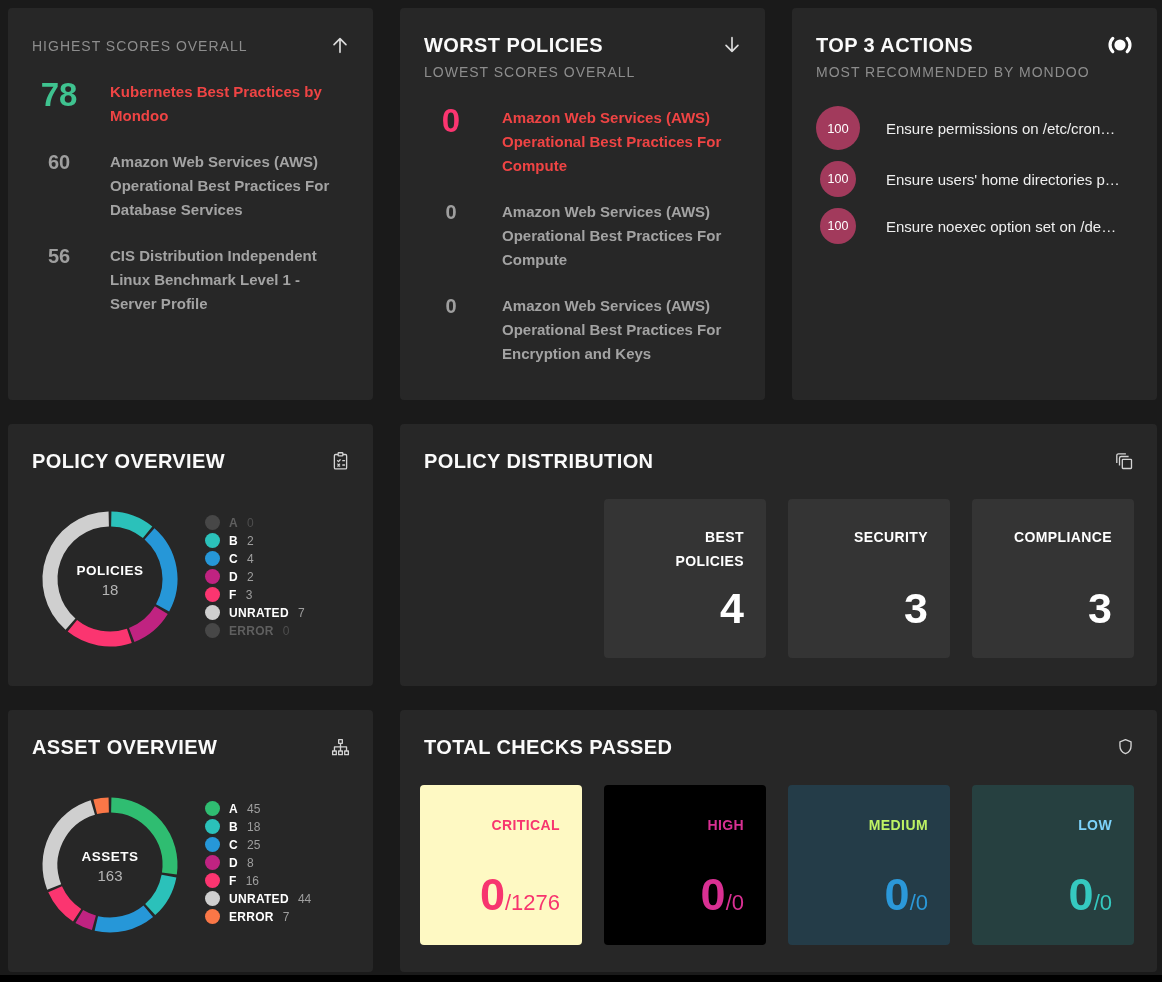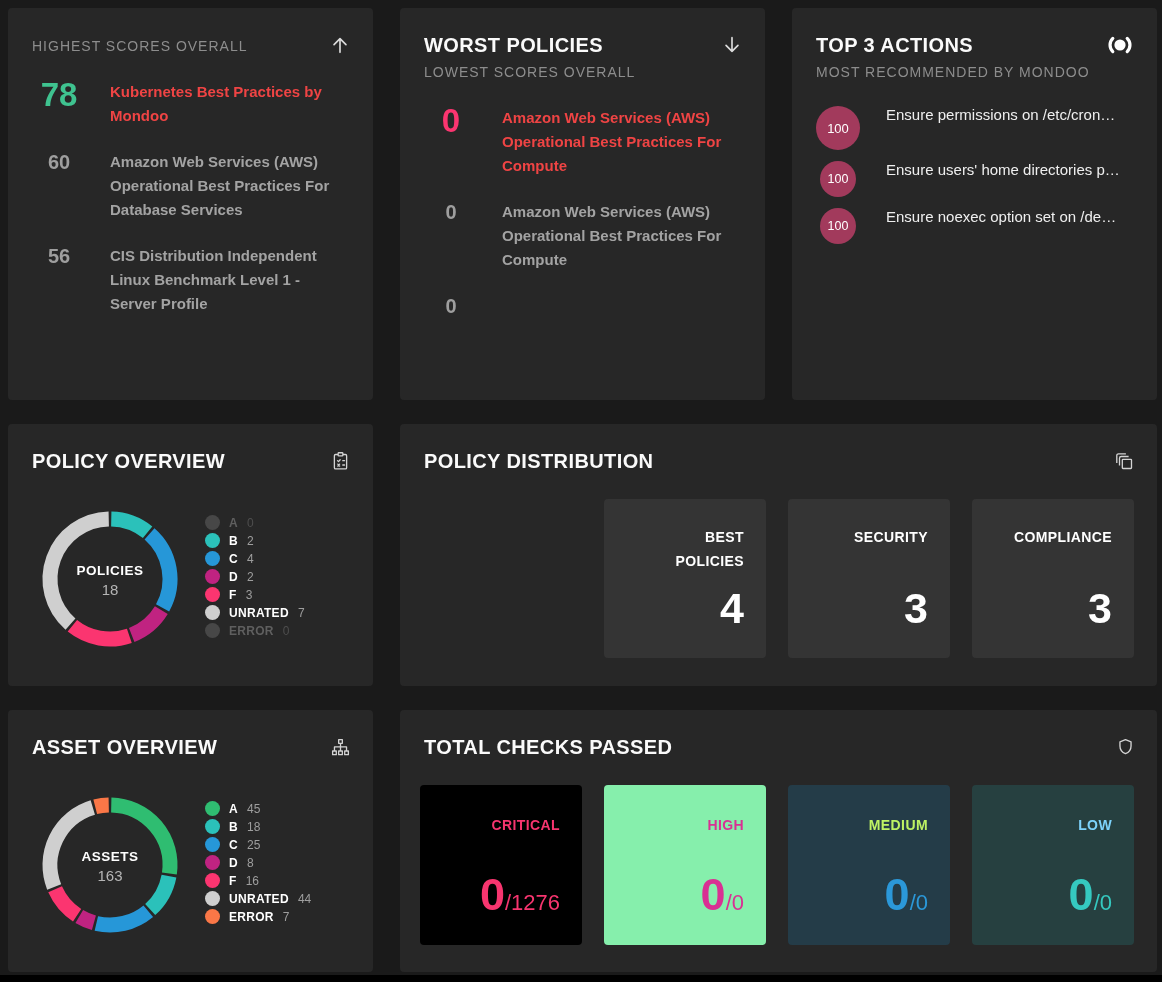--- a/index.html
+++ b/index.html
@@ -15,21 +15,21 @@
              align-items:center;justify-content:flex-end;}
   
   .score-list{margin-top:26px;display:flex;flex-direction:column;gap:22px;}
   .score-row{display:grid;grid-template-columns:54px 1fr;column-gap:24px;align-items:start;}
   .score{font-weight:700;font-size:20px;color:#9e9e9e;text-align:center;line-height:24px;}
   .score.big{font-size:33px;line-height:30px;}
   .score-label{font-size:15px;font-weight:700;color:#a3a3a3;line-height:24px;}
   .score-label.hl{color:#ef4444;}
   
   .action-list{margin-top:26px;display:flex;flex-direction:column;gap:11px;}
-  .action-row{display:flex;align-items:flex-start;gap:26px;}
+  .action-row{display:flex;align-items:center;gap:26px;}
   .badge-wrap{width:44px;display:flex;justify-content:center;}
   .badge{border-radius:50%;color:#fff;display:flex;align-items:center;justify-content:center;
          font-size:13px;font-weight:400;}
   .badge.lg{width:44px;height:44px;}
   .badge.sm{width:36px;height:36px;font-size:12.5px;}
   .action-label{font-size:15px;color:#efefef;white-space:nowrap;overflow:hidden;}
   
   .donut-wrap{position:absolute;left:27px;top:80px;width:150px;height:150px;}
   .legend{position:absolute;left:197px;top:91px;display:flex;flex-direction:column;gap:3px;}
   .lg-row{display:flex;align-items:center;height:15px;gap:9px;}
@@ -96,20 +96,21 @@
         <div class="score-row">
           <div class="score big" style="color: rgb(251, 53, 112);">0</div>
           <div class="score-label hl">Amazon Web Services (AWS) Operational Best Practices For Compute</div>
         </div>
         <div class="score-row">
           <div class="score">0</div>
           <div class="score-label">Amazon Web Services (AWS) Operational Best Practices For Compute</div>
         </div>
         <div class="score-row">
           <div class="score">0</div>
+          <div class="score-label">Amazon Web Services (AWS) Operational Best Practices For Encryption and Keys</div>
         </div>
       </div>
   </section>
 
   <section class="card">
     <h2 class="card-title">TOP 3 ACTIONS</h2>
     <div class="card-sub">MOST RECOMMENDED BY MONDOO</div>
     <span class="head-icon">
       <svg width="30" height="20" viewBox="0 0 30 20">
         <circle cx="15" cy="10" r="5.6" fill="#ffffff"></circle>
@@ -290,28 +291,28 @@
   </section>
 
   <section class="card span2">
     <h2 class="card-title">TOTAL CHECKS PASSED</h2>
     <span class="head-icon">
       <svg width="19" height="22" viewBox="0 0 24 24" fill="none" stroke="#d4d4d4" stroke-width="1.7" stroke-linejoin="round">
         <path d="M12 2.8l7 2.6v5.2c0 4.5-2.9 8.2-7 9.7-4.1-1.5-7-5.2-7-9.7V5.4l7-2.6z"></path>
       </svg>
     </span>
     <div class="check-tiles" id="check-tiles">
-        <div class="check-tile" style="background: #000000;">
+        <div class="check-tile" style="background: #fef9c3;">
           <div class="check-label" style="color: rgb(247, 53, 111);">CRITICAL</div>
           <div class="check-nums">
             <span class="check-value" style="color: rgb(247, 53, 111);">0</span>
             <span class="check-total" style="color: rgb(247, 53, 111);">/1276</span>
           </div>
         </div>
-        <div class="check-tile" style="background: #86efac;">
+        <div class="check-tile" style="background: #000000;">
           <div class="check-label" style="color: rgb(217, 48, 147);">HIGH</div>
           <div class="check-nums">
             <span class="check-value" style="color: rgb(217, 48, 147);">0</span>
             <span class="check-total" style="color: rgb(217, 48, 147);">/0</span>
           </div>
         </div>
         <div class="check-tile" style="background: rgb(36, 60, 72);">
           <div class="check-label" style="color: #bef264;">MEDIUM</div>
           <div class="check-nums">
             <span class="check-value" style="color: rgb(43, 152, 217);">0</span>

